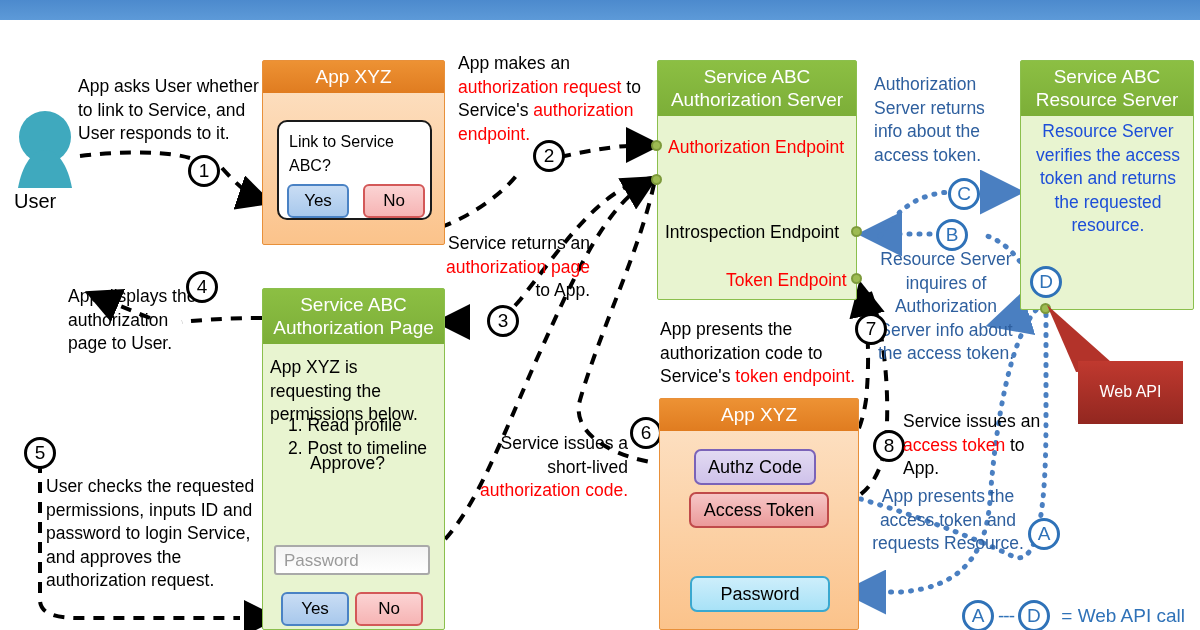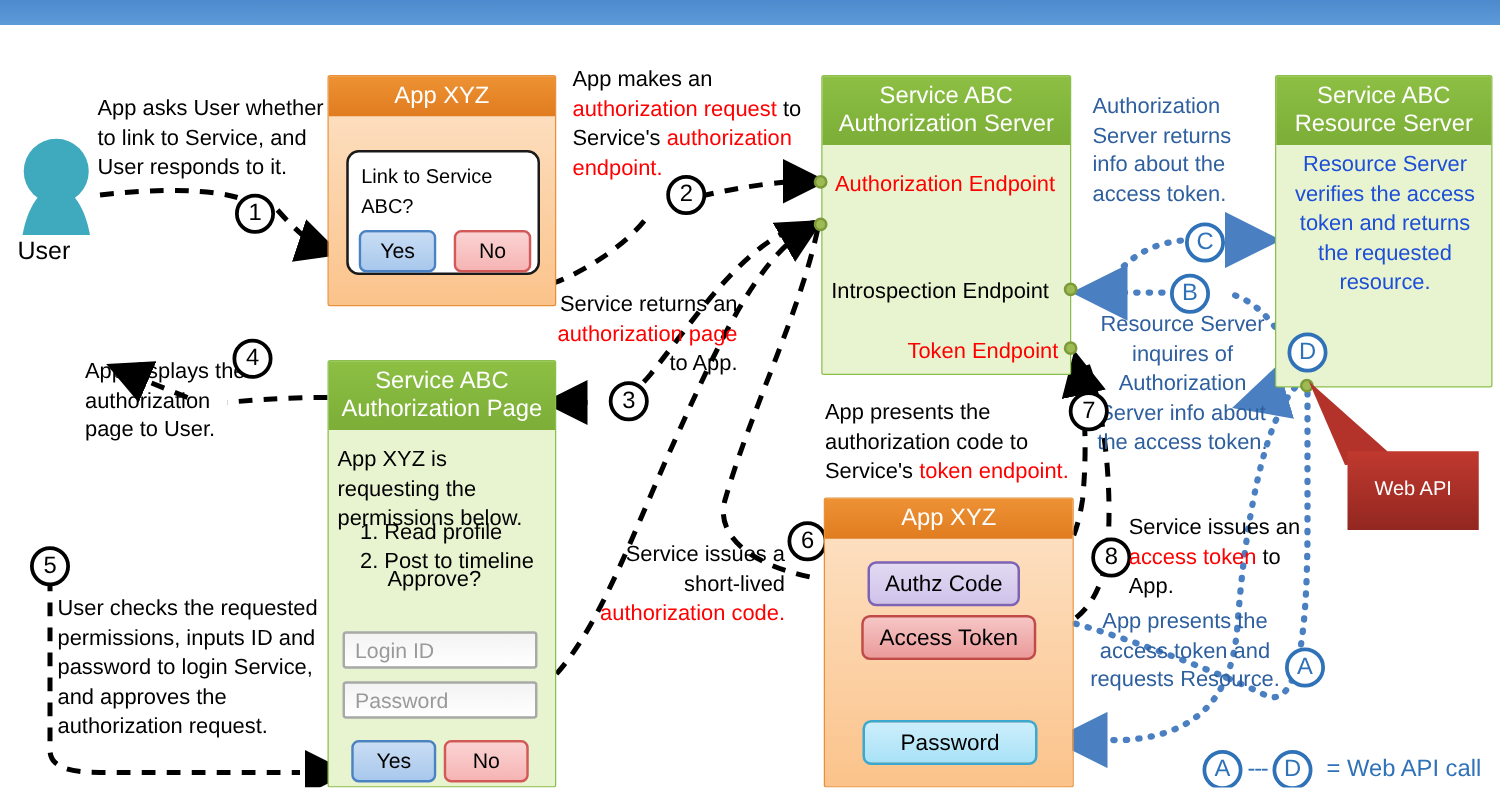--- a/index.html
+++ b/index.html
@@ -240,23 +240,20 @@
   <div class="panel green" style="left:262px; top:288px; width:183px; height:342px;">
     <div class="phead">
       <div>Service ABC</div>
       <div>Authorization Page</div>
     </div>
   </div>
   <div class="tx" style="left:270px; top:356px; width:172px;">App XYZ is requesting the permissions below.</div>
   <div class="tx" style="left:288px; top:414px; width:150px;">1. Read profile</div>
   <div class="tx" style="left:288px; top:437px; width:160px;">2. Post to timeline</div>
   <div class="tx" style="left:271px; top:452px;margin-left:39px;">Approve?</div>
-  <div class="field" style="left:274px; top:505px; width:156px; height:30px;">
-    <span>Login ID</span>
-  </div>
   <div class="field" style="left:274px; top:545px; width:156px; height:30px;">
     <span>Password</span>
   </div>
   <div class="btn btn-yes" style="left:281px; top:592px; width:68px;">Yes</div>
   <div class="btn btn-no" style="left:355px; top:592px; width:68px;">No</div>
 
   <div class="tx r" style="left:468px; top:400px; width:160px;margin-top:32px;">
     <span>Service issues a short-lived </span><span class="red">authorization code</span><span class="red">.</span>
   </div>
   <div class="step" style="left:630px; top:417px;">6</div>

